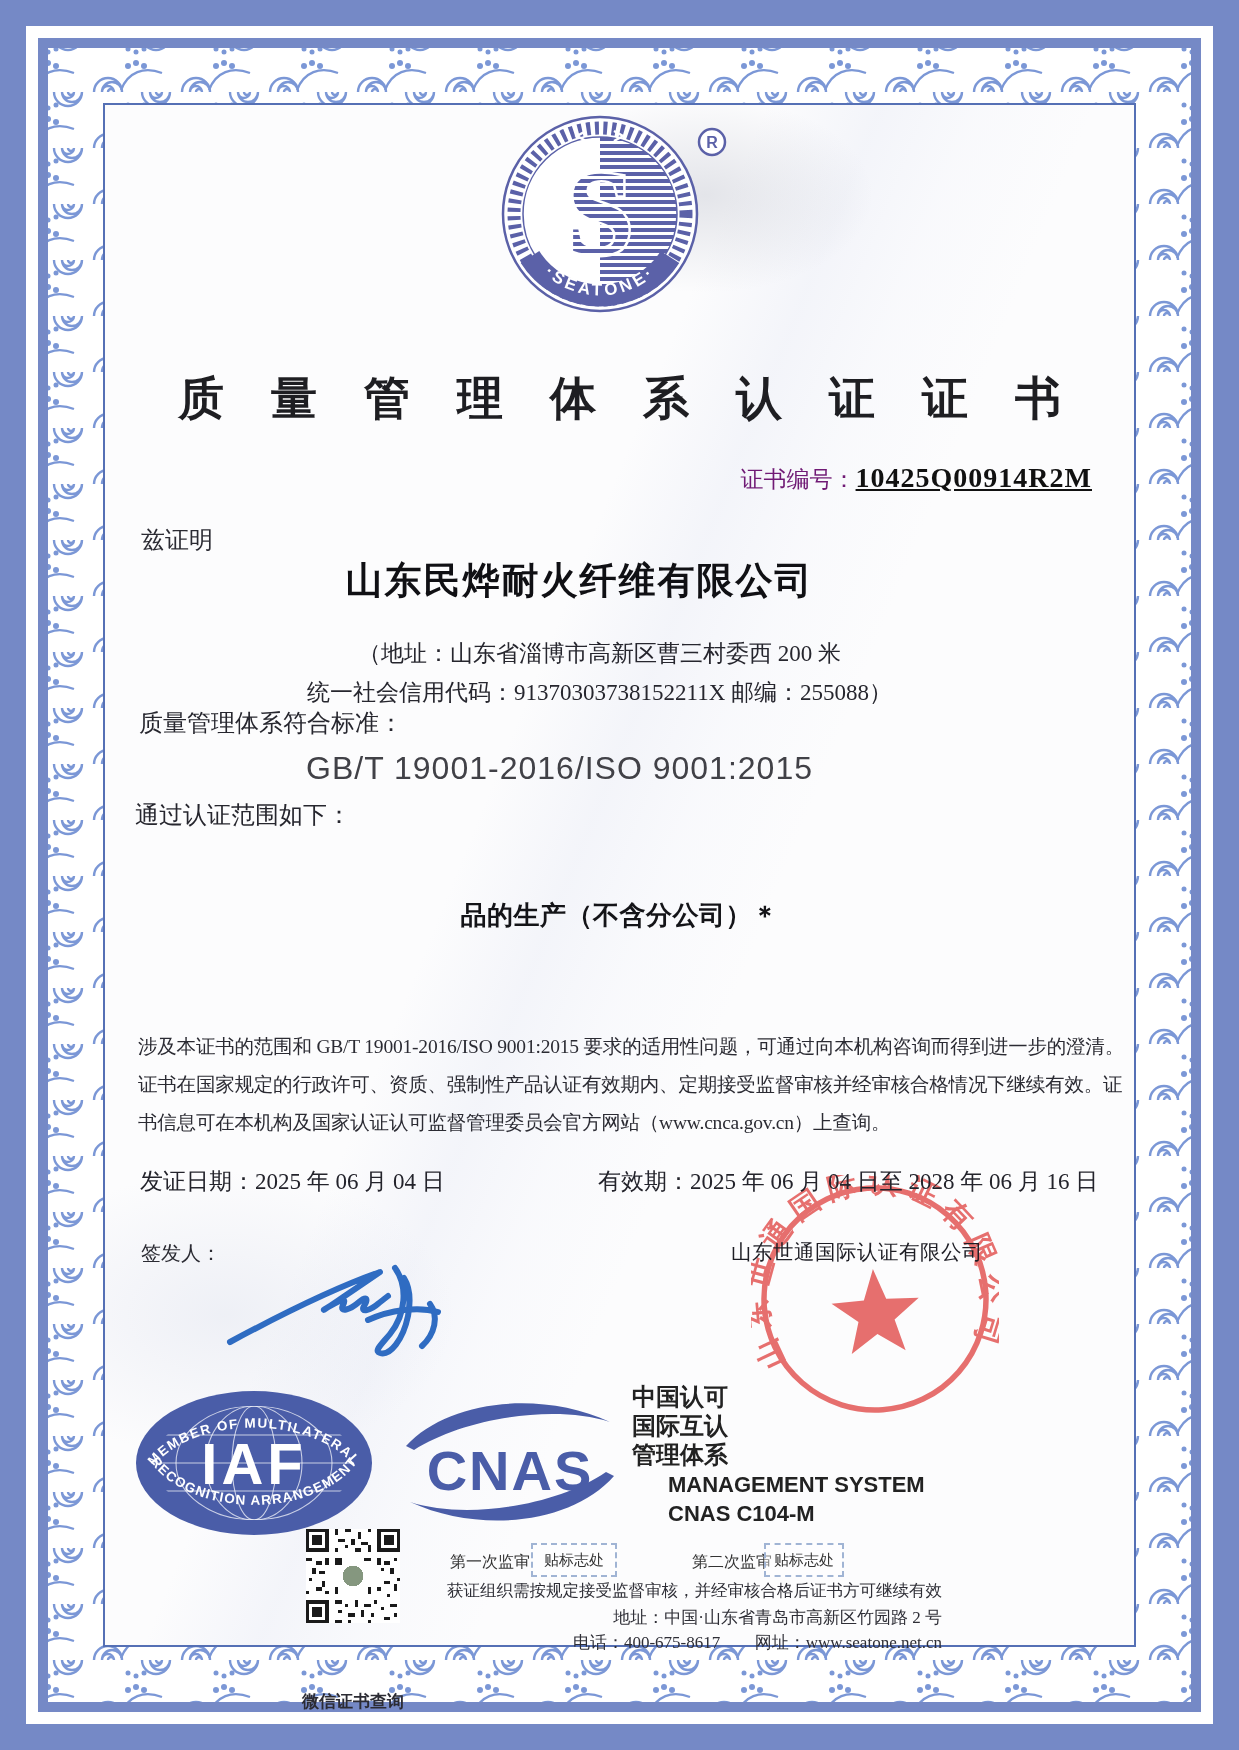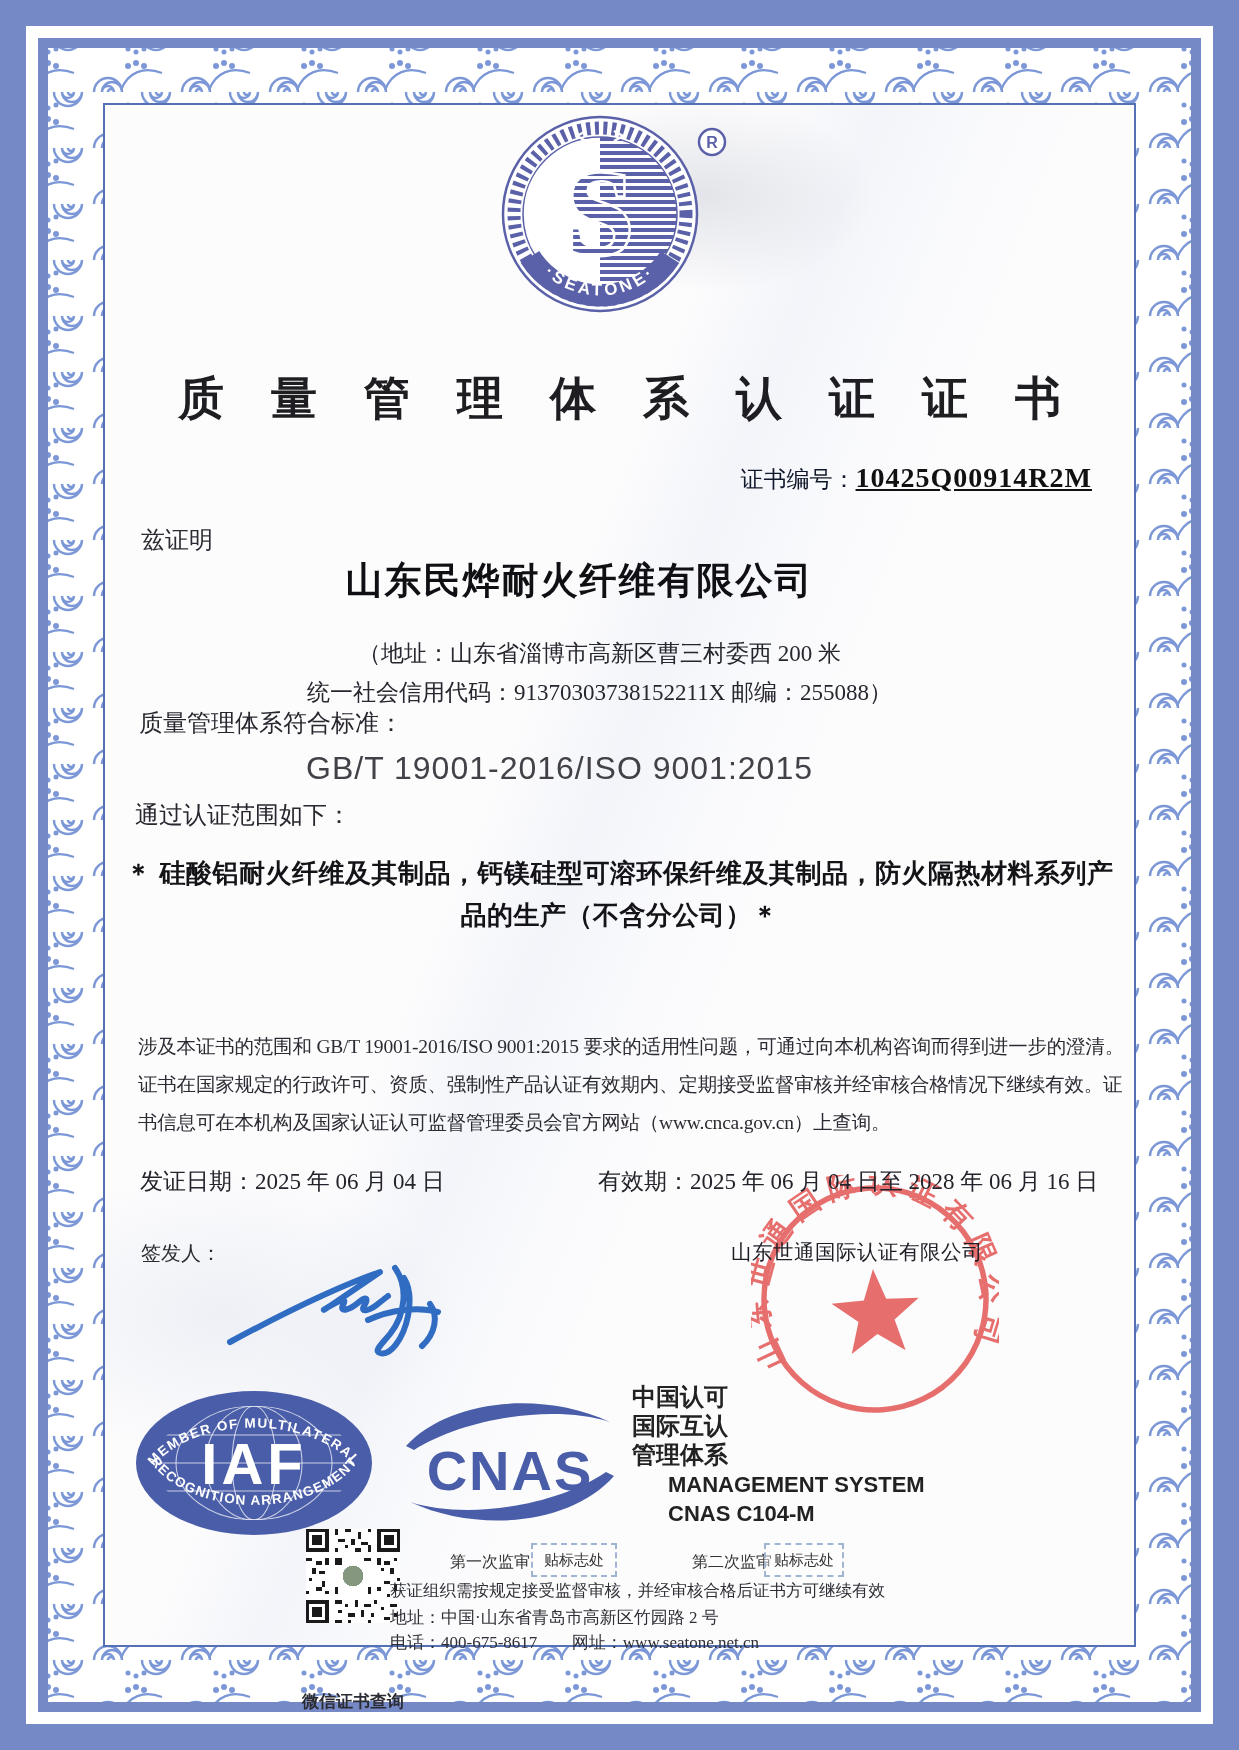--- a/index.html
+++ b/index.html
@@ -10,21 +10,21 @@
   .content-bg{left:103px;top:103px;width:1033px;height:1544px;
      background:
        radial-gradient(ellipse 240px 140px at 600px 90px, rgba(170,174,188,.30), transparent 70%),
        radial-gradient(ellipse 320px 200px at 120px 1210px, rgba(188,196,220,.22), transparent 72%),
        linear-gradient(112deg, transparent 40%, rgba(198,206,232,.16) 47%, rgba(220,226,244,.10) 53%, transparent 60%),
        #fcfcfd;
      border:2px solid #5570b5;box-sizing:border-box;z-index:1;}
   .title{left:103px;width:1033px;top:368px;text-align:center;font-size:46px;font-weight:600;
          letter-spacing:47px;text-indent:47px;color:#1e1e22;z-index:2;white-space:nowrap;}
   .certno{top:462px;right:147px;z-index:2;white-space:nowrap;}
-  .certno .lbl{font-size:23px;color:#0f172a;}
+  .certno .lbl{font-size:23px;color:#701a75;}
   .certno .num{font-size:28px;font-weight:bold;color:#111;letter-spacing:1px;text-decoration:underline;}
   .hereby{left:141px;top:524px;font-size:24px;z-index:2;}
   .company{left:63px;width:1033px;top:556px;text-align:center;font-size:37px;font-weight:700;
            letter-spacing:2px;color:#101014;z-index:2;}
   .addr{left:83px;width:1033px;text-align:center;font-size:23px;z-index:2;color:#26262e;}
   .label-line{font-size:24px;color:#26262e;z-index:2;}
   .gbt{left:43px;width:1033px;top:750px;text-align:center;font-size:32px;font-weight:500;
        color:#414147;letter-spacing:1px;z-index:2;}
   .scope{left:103px;width:1033px;text-align:center;font-size:26px;font-weight:700;
          color:#141418;z-index:2;letter-spacing:.5px;}
@@ -32,21 +32,21 @@
         color:#2b2b33;letter-spacing:-.2px;white-space:nowrap;}
   .daterow{font-size:23px;z-index:4;white-space:nowrap;color:#23232b;}
   .issuer{left:731px;top:1238px;font-size:20.5px;color:#1d1d24;z-index:4;letter-spacing:.5px;}
   .signer{left:141px;top:1240px;font-size:20px;z-index:2;}
   .accr{left:632px;top:1382px;z-index:2;}
   .accr .cn{font-size:24px;line-height:29px;font-weight:600;color:#222;font-family:"Liberation Sans",sans-serif;}
   .accr .en{font-size:22px;line-height:27px;font-weight:800;color:#222;font-family:"Liberation Sans",sans-serif;margin-top:2px;margin-left:36px;}
   .survlbl{font-size:16px;color:#333;z-index:2;white-space:nowrap;}
   .survbox{border:2px dashed #a0b4d4;display:flex;align-items:center;justify-content:center;
            font-size:15px;color:#333;z-index:2;box-sizing:border-box;background:rgba(255,255,255,.4);}
-  .fcenter{left:390px;width:552px;text-align:left;z-index:2;white-space:nowrap;color:#2e2e36;}
+  .fcenter{left:390px;width:552px;text-align:right;z-index:2;white-space:nowrap;color:#2e2e36;}
   .qrcap{left:278px;width:150px;top:1690px;text-align:center;font-size:17px;font-weight:600;z-index:2;}
   svg{display:block;}
 </style>
 </head>
 <body>
 
 <div class="page">
 
   <svg class="abs" style="left:0;top:0;z-index:0;" width="1239" height="1750" viewBox="0 0 1239 1750">
     <defs>
@@ -105,21 +105,20 @@
 
   <div class="abs company sans">山东民烨耐火纤维有限公司</div>
 
   <div class="abs addr" style="top:638px;">（地址：山东省淄博市高新区曹三村委西 200 米</div>
   <div class="abs addr" style="top:677px;">统一社会信用代码：91370303738152211X 邮编：255088）</div>
 
   <div class="abs label-line" style="left:139px;top:707px;">质量管理体系符合标准：</div>
   <div class="abs gbt sans">GB/T 19001-2016/ISO 9001:2015</div>
   <div class="abs label-line" style="left:135px;top:799px;">通过认证范围如下：</div>
 
-  <div class="abs scope sans" style="top:856px;">＊ 硅酸铝耐火纤维及其制品，钙镁硅型可溶环保纤维及其制品，防火隔热材料系列产</div>
   <div class="abs scope sans" style="top:898px;">品的生产（不含分公司）＊</div>
 
   <div class="abs disc">
     <div>涉及本证书的范围和 GB/T 19001-2016/ISO 9001:2015 要求的适用性问题，可通过向本机构咨询而得到进一步的澄清。</div>
     <div>证书在国家规定的行政许可、资质、强制性产品认证有效期内、定期接受监督审核并经审核合格情况下继续有效。证</div>
     <div>书信息可在本机构及国家认证认可监督管理委员会官方网站（www.cnca.gov.cn）上查询。</div>
   </div>
 
   <div class="abs daterow" style="left:140px;top:1166px;">
     <span>发证日期：</span><span>2025 年 06 月 04 日</span>

